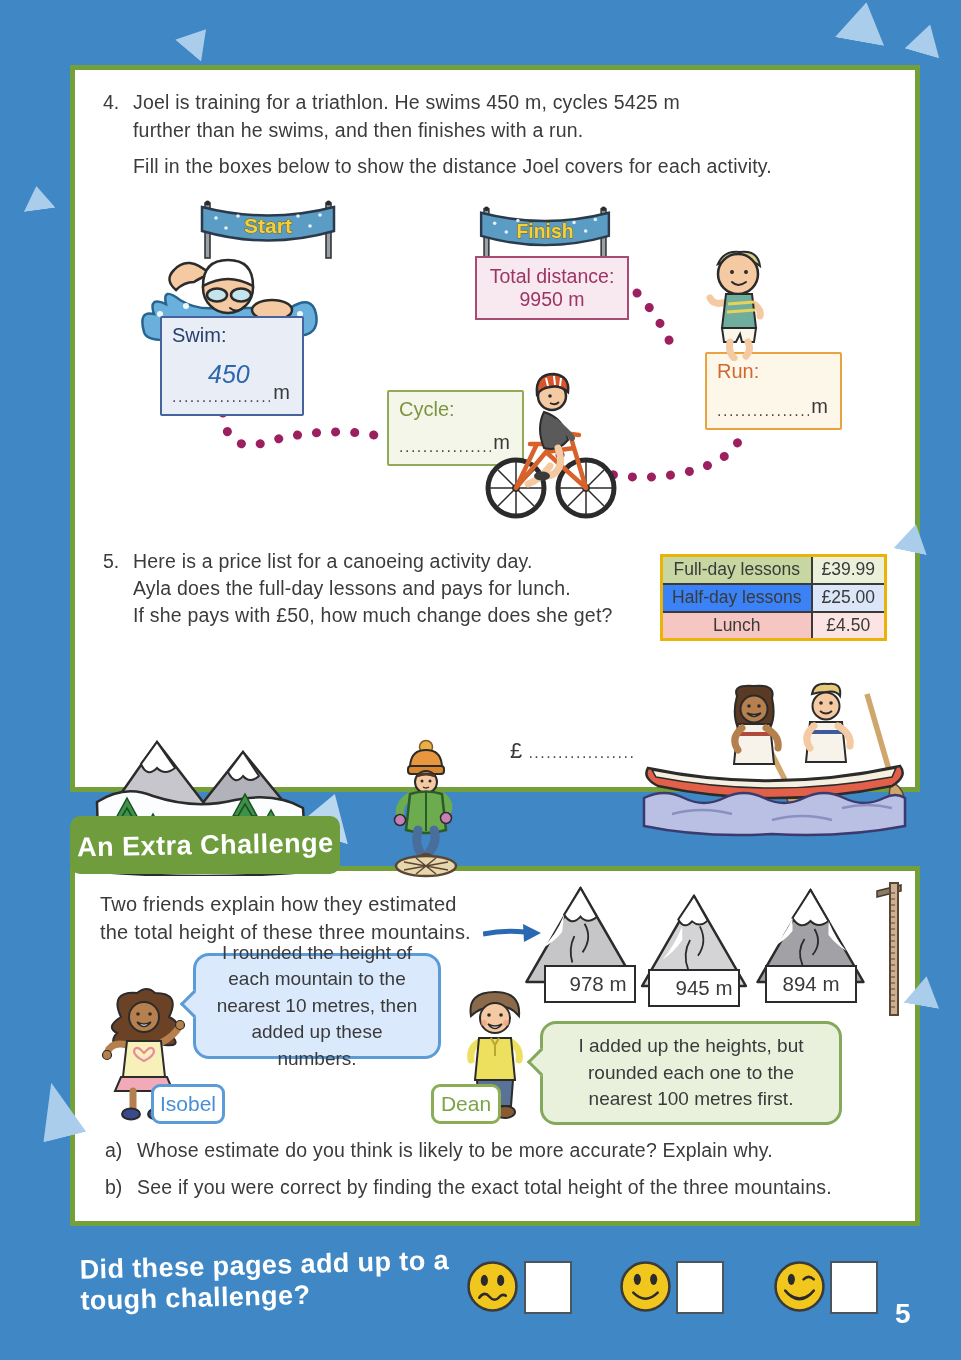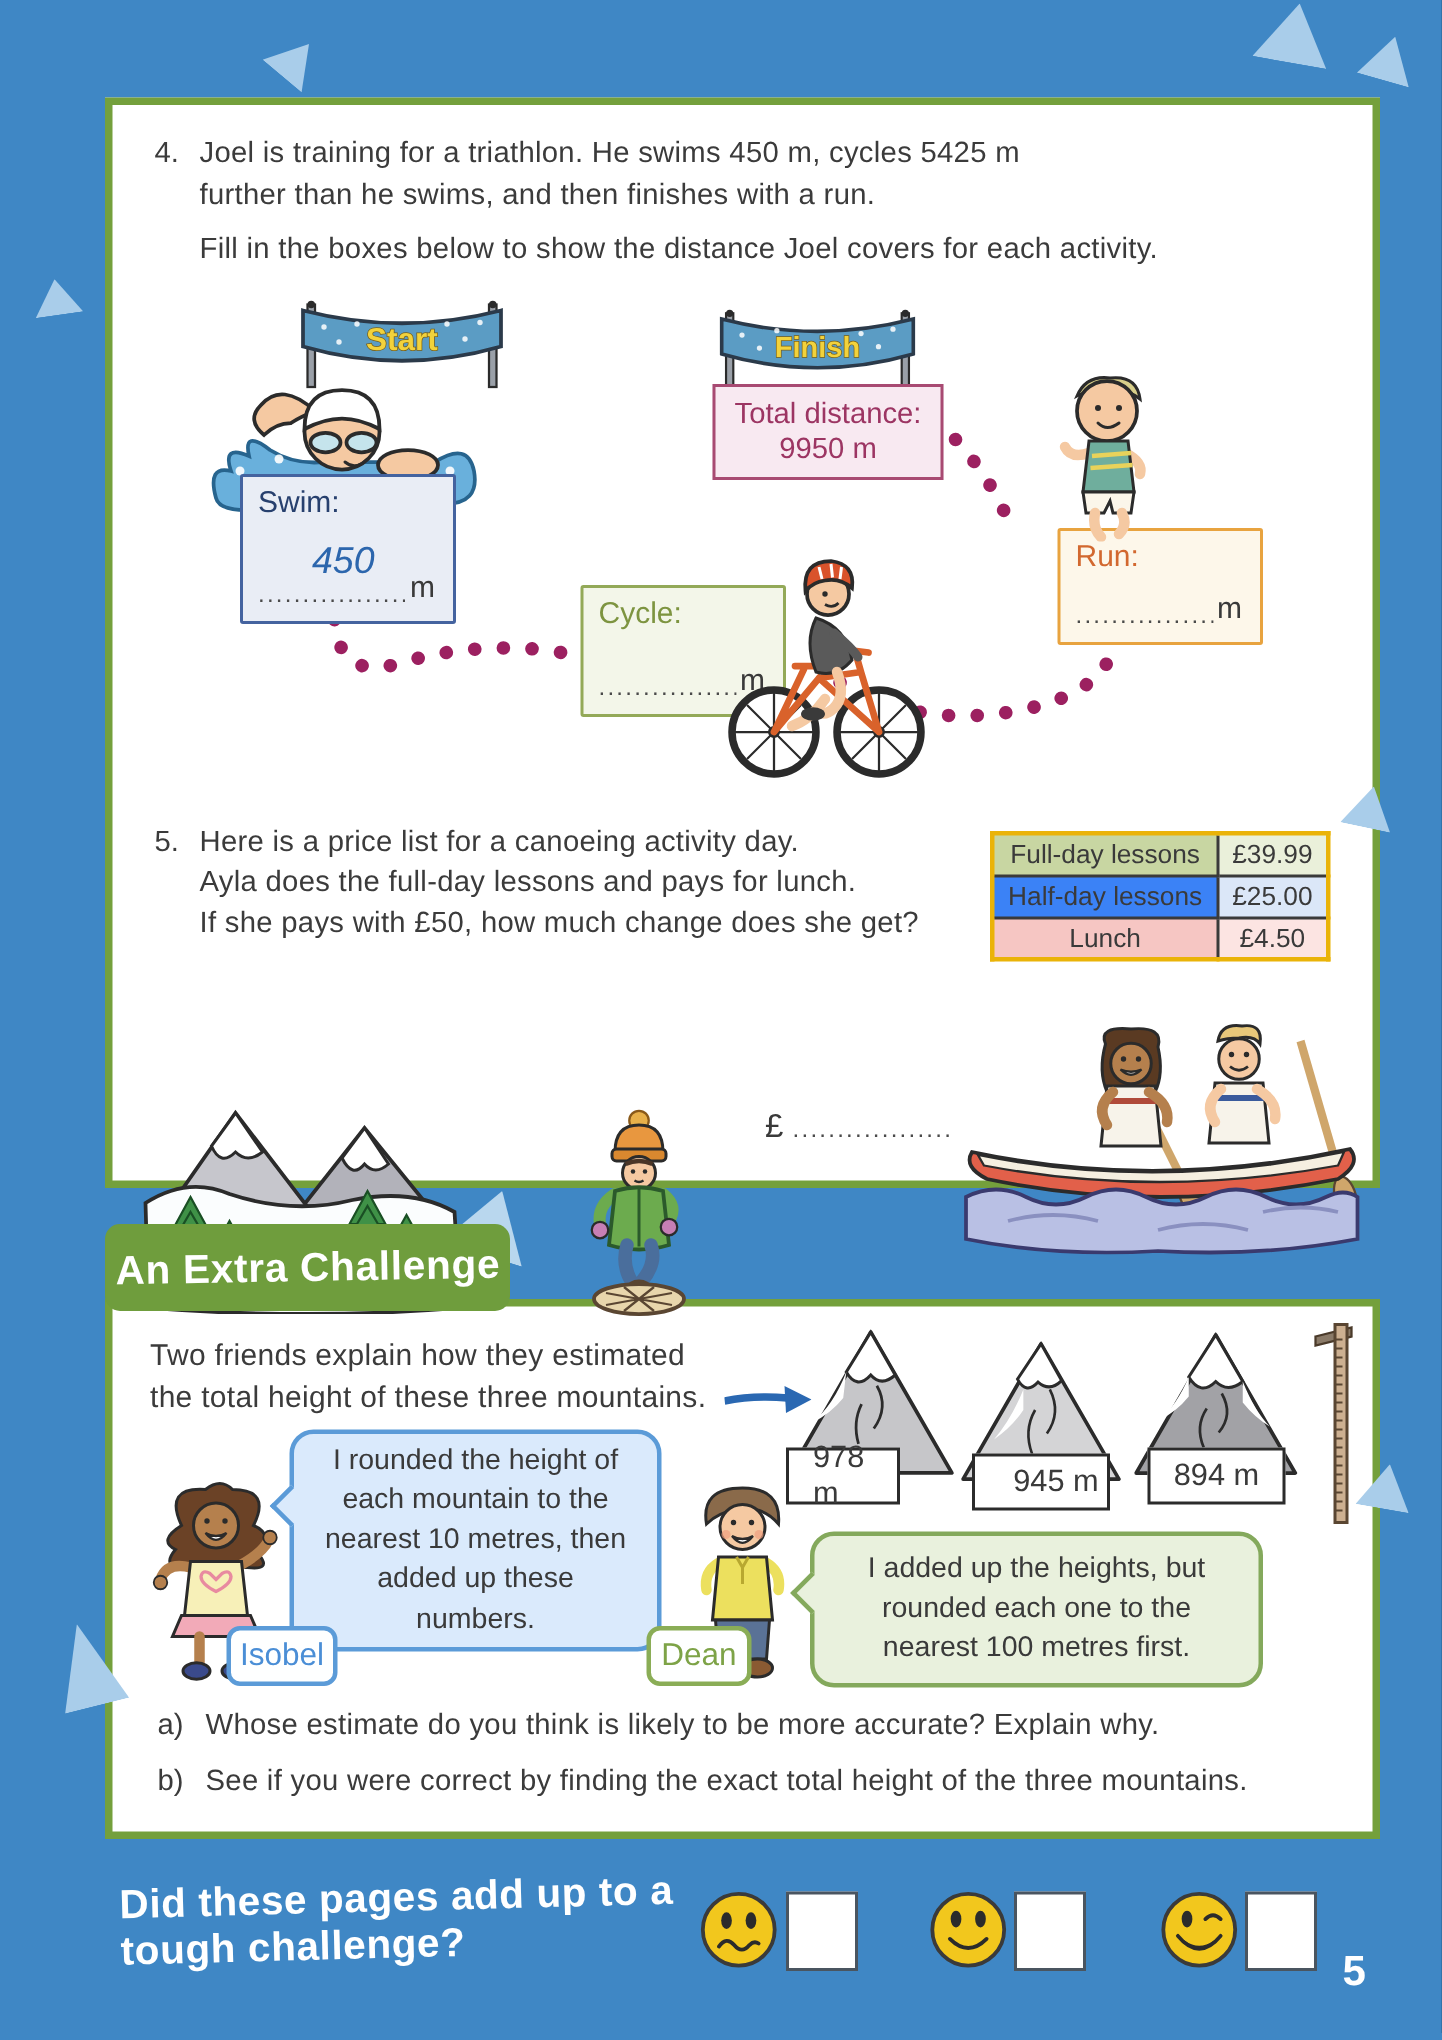--- a/index.html
+++ b/index.html
@@ -114,21 +114,21 @@
       <div class="abs" style="left:46px;top:42px;font-size:25px;font-style:italic;color:#2c66ad;">450</div>
       <div class="dots" style="width:98px;">..................</div>
       <div class="unit">m</div>
     </div>
 
     <div class="abs" style="left:400px;top:186px;width:154px;height:64px;background:#f8e9f1;border:2.5px solid #a84a72;display:flex;flex-direction:column;align-items:center;justify-content:center;">
       <div style="font-size:19.5px;color:#9c3563;">Total distance:</div>
       <div style="font-size:19.5px;color:#9c3563;">9950 m</div>
     </div>
 
-    <div class="fillbox" style="left:312px;top:320px;width:137px;height:88px;background:#f3f6e9;border:2.5px solid #93a958;">
+    <div class="fillbox" style="left:312px;top:320px;width:137px;height:76px;background:#f3f6e9;border:2.5px solid #93a958;">
       <div class="lbl" style="color:#7d9440;">Cycle:</div>
       <div class="dots" style="width:92px;">..................</div>
       <div class="unit">m</div>
     </div>
 
     <div class="fillbox" style="left:630px;top:282px;width:137px;height:78px;background:#fdf7ea;border:2.5px solid #e8a33f;">
       <div class="lbl" style="color:#d2682f;">Run:</div>
       <div class="dots" style="width:92px;">..................</div>
       <div class="unit">m</div>
     </div>
@@ -288,21 +288,21 @@
       <polygon points="40,1 58,10 41,19" fill="#2a68b2"></polygon>
     </svg>
 
     <div class="abs" style="left:448px;top:12px;width:115px;height:124px;">
       <svg width="115" height="102" viewBox="0 0 112 100">
         <polygon points="56,5 109,97 3,97" fill="#c6c6c9" stroke="#2b2b2b" stroke-width="2.5" stroke-linejoin="round"></polygon>
         <path d="M56 5 L72 33 Q63 41 56 33 Q47 43 40 31 Z" fill="#ffffff" stroke="#2b2b2b" stroke-width="2"></path>
         <path d="M40 31 Q32 52 18 64 Q30 58 38 48 Z" fill="#ffffff"></path>
         <path d="M60 40 Q68 54 58 68 M50 52 Q44 64 48 78" stroke="#2b2b2b" stroke-width="1.8" fill="none"></path>
       </svg>
-      <div class="mlabel" style="left:1px;top:82px;width:76px;height:38px;padding-left:16px;">
+      <div class="mlabel" style="left:21px;top:82px;width:92px;height:38px;padding-left:16px;">
         <span>978 m</span>
       </div>
     </div>
     <div class="abs" style="left:563px;top:20px;width:112px;height:118px;">
       <svg width="112" height="98" viewBox="0 0 112 100">
         <polygon points="56,5 109,97 3,97" fill="#d4d4d6" stroke="#2b2b2b" stroke-width="2.5" stroke-linejoin="round"></polygon>
         <path d="M56 5 L70 30 Q62 38 54 31 Q46 40 40 29 Z" fill="#ffffff" stroke="#2b2b2b" stroke-width="2"></path>
         <path d="M44 36 Q36 56 24 70 Q36 62 44 50 Z" fill="#ffffff"></path>
         <path d="M62 36 Q70 52 60 66 M52 50 Q44 64 50 80" stroke="#2b2b2b" stroke-width="1.8" fill="none"></path>
       </svg>
@@ -340,21 +340,21 @@
       <path d="M64 60 Q78 52 82 44" stroke="#b5804d" stroke-width="7" fill="none" stroke-linecap="round"></path>
       <circle cx="83" cy="42" r="4.5" fill="#b5804d" stroke="#2b2b2b" stroke-width="1.2"></circle>
       <path d="M30 58 L64 58 L68 94 L26 94 Z" fill="#f7f0b8" stroke="#2b2b2b" stroke-width="2"></path>
       <path d="M47 70 l4 -4 q5 -3 6 2 q0 5 -10 10 q-10 -5 -10 -10 q1 -5 6 -2 Z" fill="none" stroke="#e88aa0" stroke-width="2.2"></path>
       <path d="M24 94 L70 94 L76 108 L18 108 Z" fill="#f2aab8" stroke="#2b2b2b" stroke-width="2"></path>
       <path d="M36 108 V126 M58 108 V126" stroke="#b5804d" stroke-width="7" stroke-linecap="round"></path>
       <ellipse cx="34" cy="131" rx="9" ry="5.5" fill="#3a4a8c" stroke="#2b2b2b" stroke-width="2"></ellipse>
       <ellipse cx="60" cy="131" rx="9" ry="5.5" fill="#3a4a8c" stroke="#2b2b2b" stroke-width="2"></ellipse>
     </svg>
 
-    <div class="speech" style="left:118px;top:82px;width:248px;height:148px;background:#daeafc;border:3px solid #5b9bd8;">
+    <div class="speech" style="left:118px;top:82px;width:248px;height:106px;background:#daeafc;border:3px solid #5b9bd8;">
       <div class="speech-tail" style="left:-12px;top:38px;background:#daeafc;border-left:3px solid #5b9bd8;border-bottom:3px solid #5b9bd8;"></div>
       <span>I rounded the height of each mountain to the nearest 10 metres, then added up these numbers.</span>
     </div>
     <div class="nametag" style="left:76px;top:213px;width:74px;height:40px;border:3px solid #5b9bd8;color:#4a8ed6;">
       <span>Isobel</span>
     </div>
 
     <svg class="abs" style="left:380px;top:115px;" width="80" height="142" viewBox="0 0 80 142">
       <path d="M16 30 Q12 6 40 6 Q66 6 64 30 Q54 18 38 20 Q24 22 16 30 Z" fill="#8a6a4a" stroke="#2b2b2b" stroke-width="2"></path>
       <circle cx="40" cy="32" r="15" fill="#f5c9a2" stroke="#2b2b2b" stroke-width="2"></circle>

